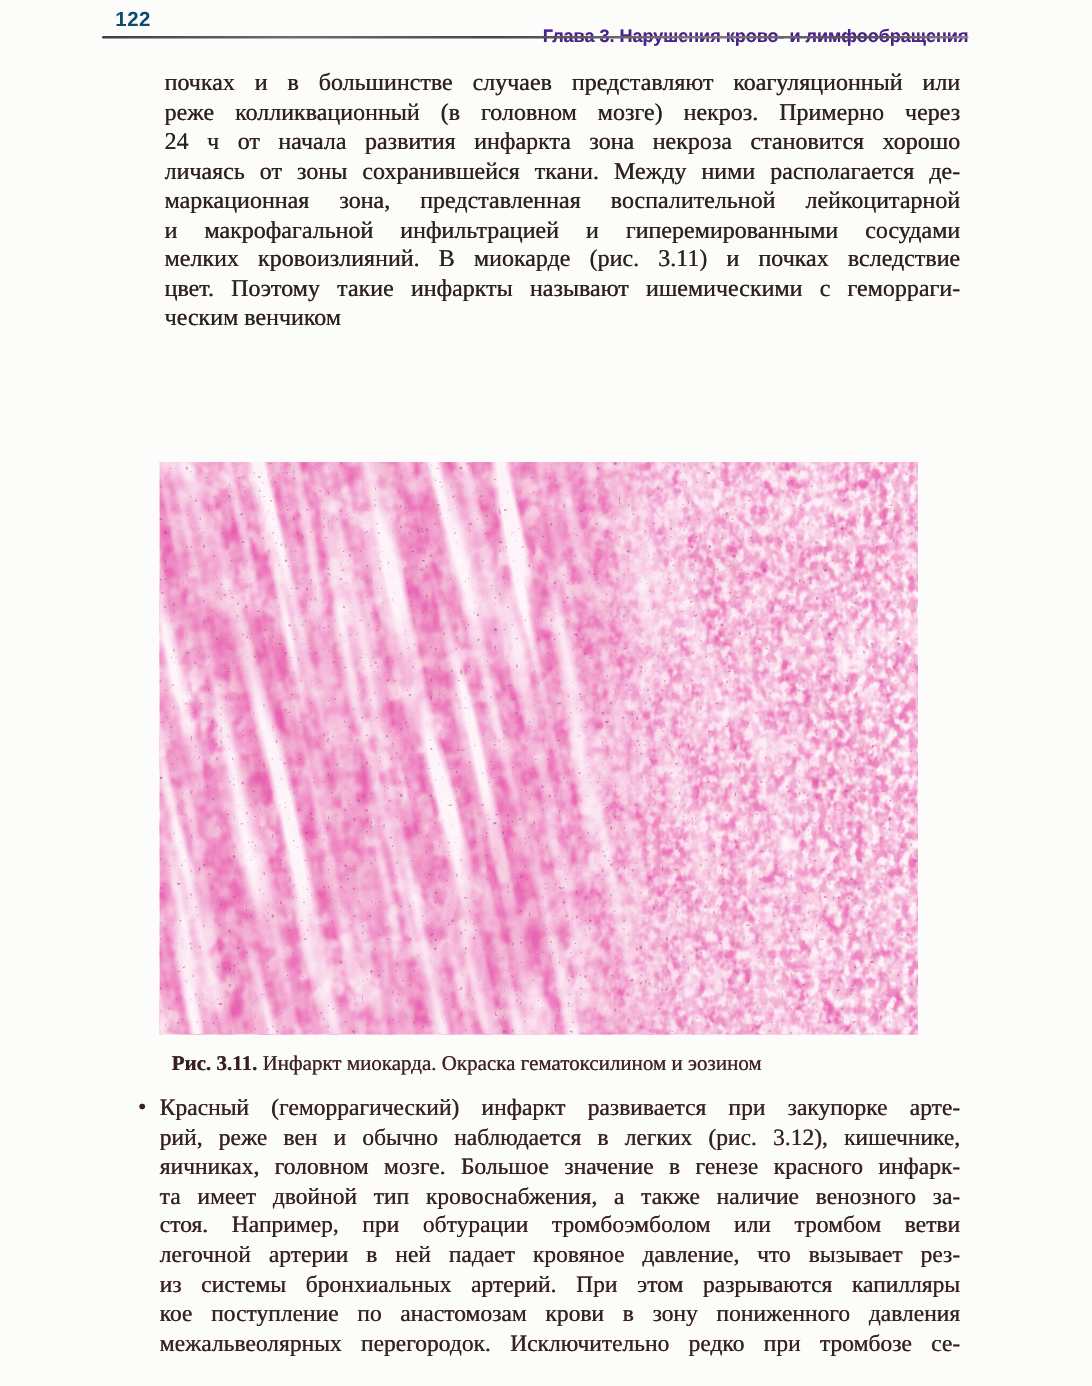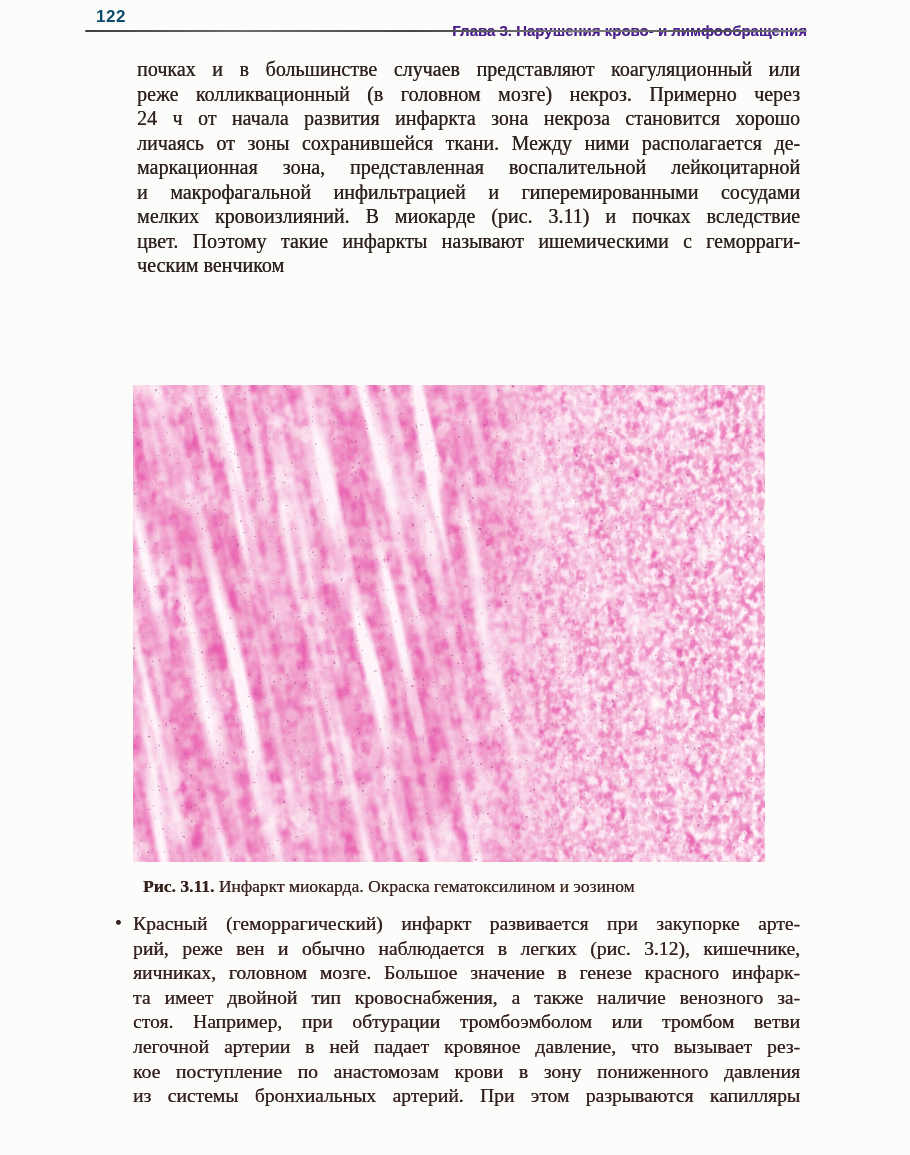--- a/index.html
+++ b/index.html
@@ -133,18 +133,19 @@
     <div class="line">
       <b>Красный (геморрагический)</b><span> инфаркт развивается при закупорке арте-</span>
     </div>
     <div>
 
     <div class="line">рий, реже вен и обычно наблюдается в легких (рис. 3.12), кишечнике,</div>
         <div class="line">яичниках, головном мозге. Большое значение в генезе красного инфарк-</div>
         <div class="line">та имеет двойной тип кровоснабжения, а также наличие венозного за-</div>
         <div class="line">стоя. Например, при обтурации тромбоэмболом или тромбом ветви</div>
         <div class="line">легочной артерии в ней падает кровяное давление, что вызывает рез-</div>
+        <div class="line">из системы бронхиальных артерий. При этом разрываются капилляры</div>
         <div class="line">кое поступление по анастомозам крови в зону пониженного давления</div>
-        <div class="line">из системы бронхиальных артерий. При этом разрываются капилляры</div>
+        <div class="line">межальвеолярных перегородок. Исключительно редко при тромбозе се-</div>
       </div>
   </div>
 
 </div>
 
 </body></html>

